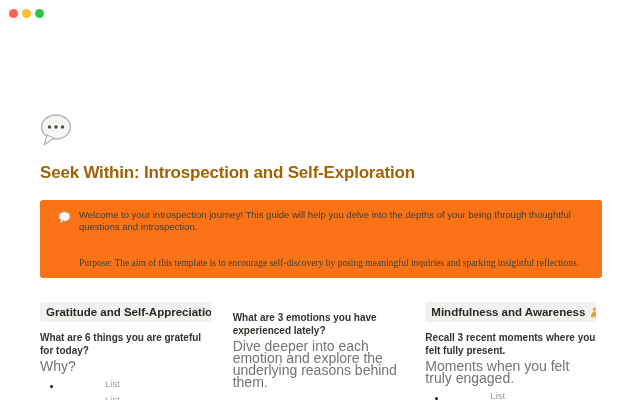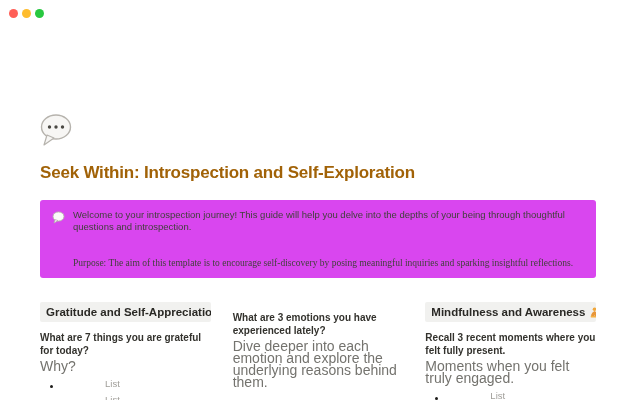--- a/index.html
+++ b/index.html
@@ -25,22 +25,22 @@
   
   .page-title{
     margin-top:14px;
     font-size:17px;line-height:20px;font-weight:700;color:#a16207;
     letter-spacing:-0.2px;
   }
 
   
   .callout{
     margin-top:17px;
-    background:#d946ef;border-radius:3px;
-    padding:9px 12px 9px 12px;
+    background:#f97316;border-radius:3px;
+    padding:9px 12px 9px 18px;
     display:flex;align-items:flex-start;
     width:532px;
   }
   .callout-icon{flex:0 0 13px;margin-top:1px;}
   .callout-text{margin-left:8px;font-size:9.5px;line-height:12px;color:#41403b;}
   .callout-text p{margin:0;}
   .callout-text p + p{margin-top:24px;font-family:Liberation Serif, serif;}
 
   
   .columns{margin-top:24px;display:flex;gap:22px;}
@@ -102,21 +102,21 @@
     </div>
   </div>
 
   <div class="columns">
 
     <div class="col">
       <div class="col-heading">
         <span>Gratitude and Self-Appreciation</span>
 
       </div>
-      <div class="question">What are 7 things you are grateful for today?</div>
+      <div class="question">What are 6 things you are grateful for today?</div>
       <div class="caption">Why?</div>
       <div class="bullets">
         <div class="bullet-row">
           <span class="bullet-dot"></span>
           <span class="bullet-label">List</span>
         </div>
         <div class="bullet-row">
           <span class="bullet-dot"></span>
           <span class="bullet-label">List</span>
         </div>

